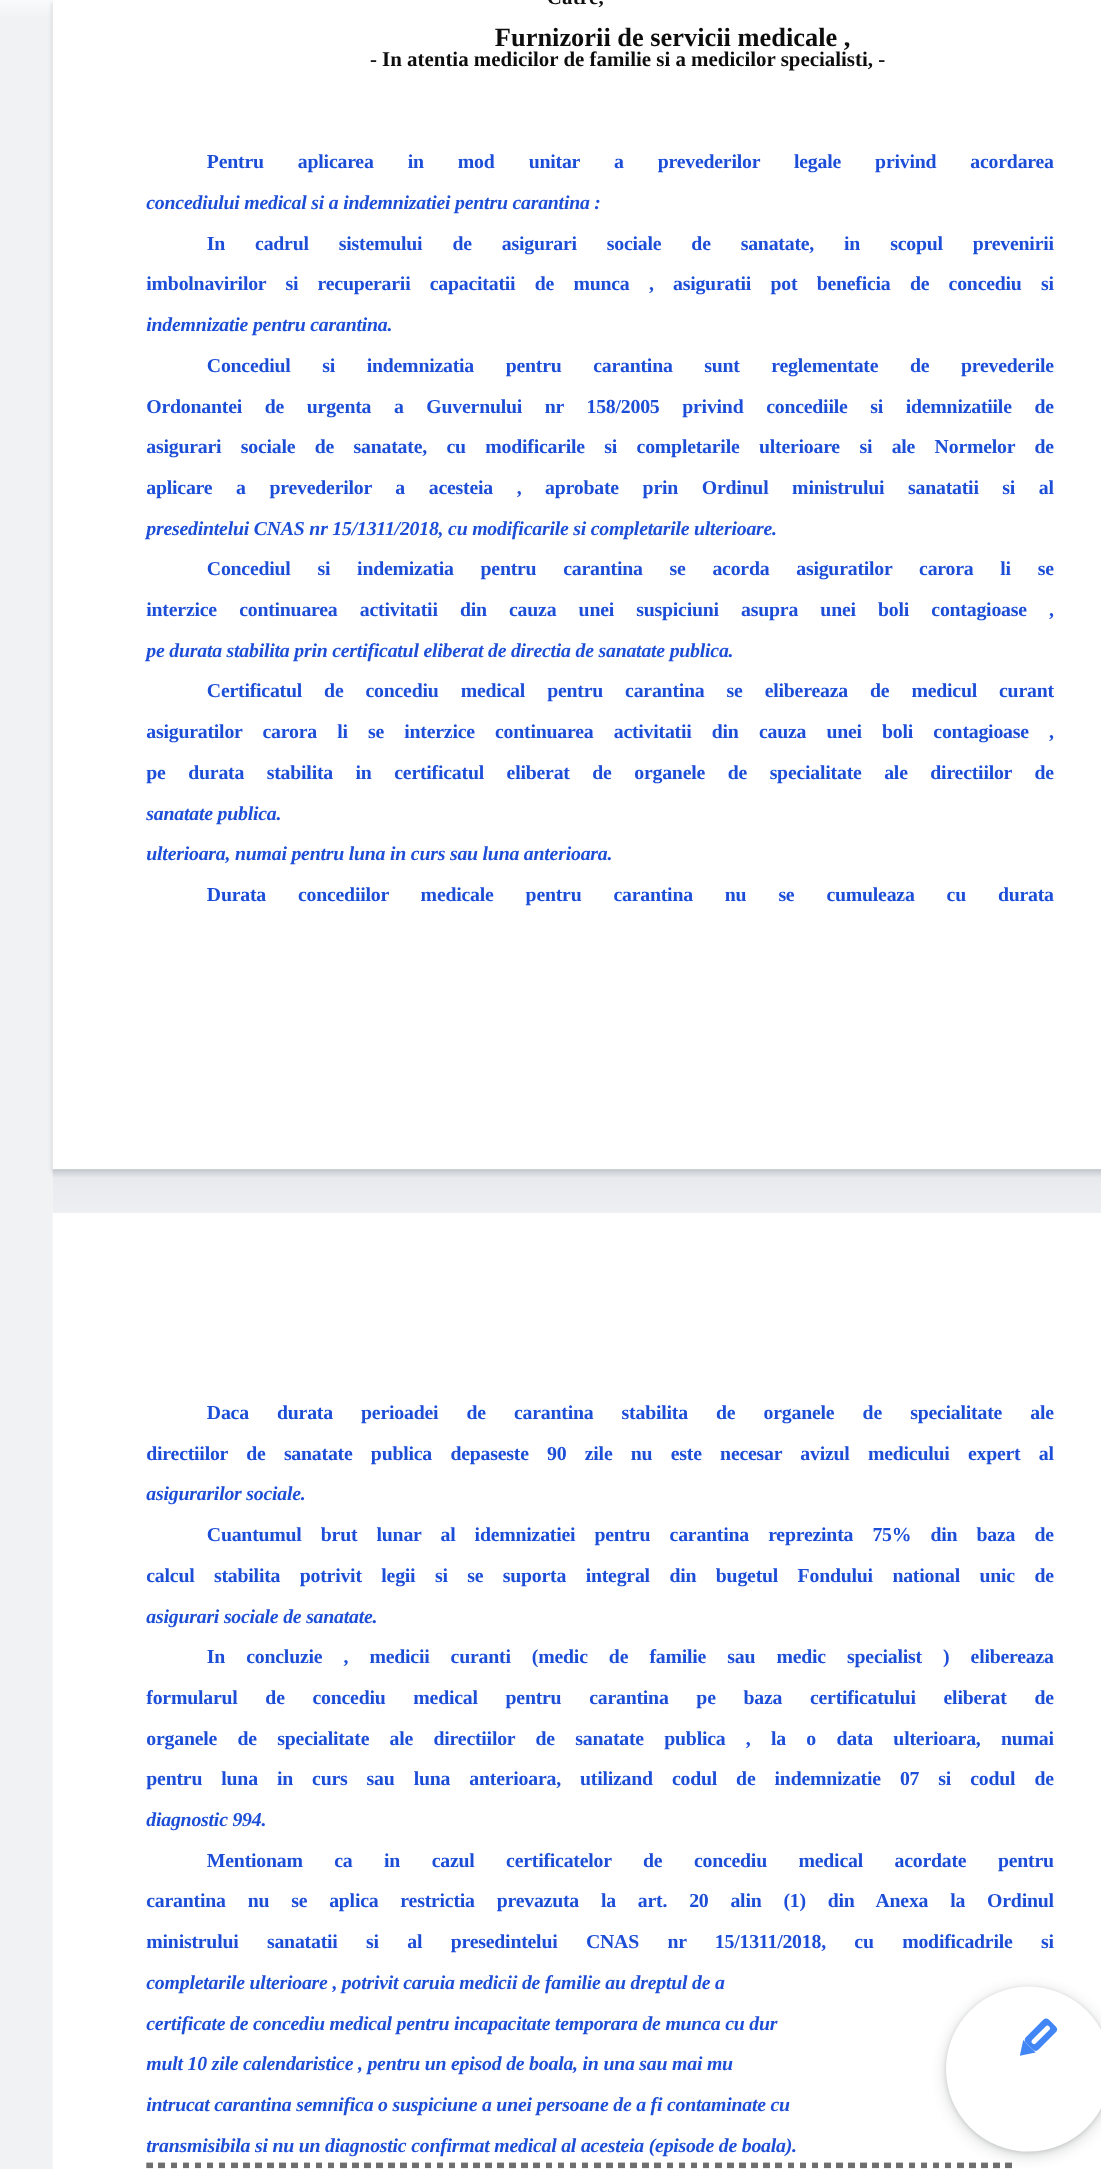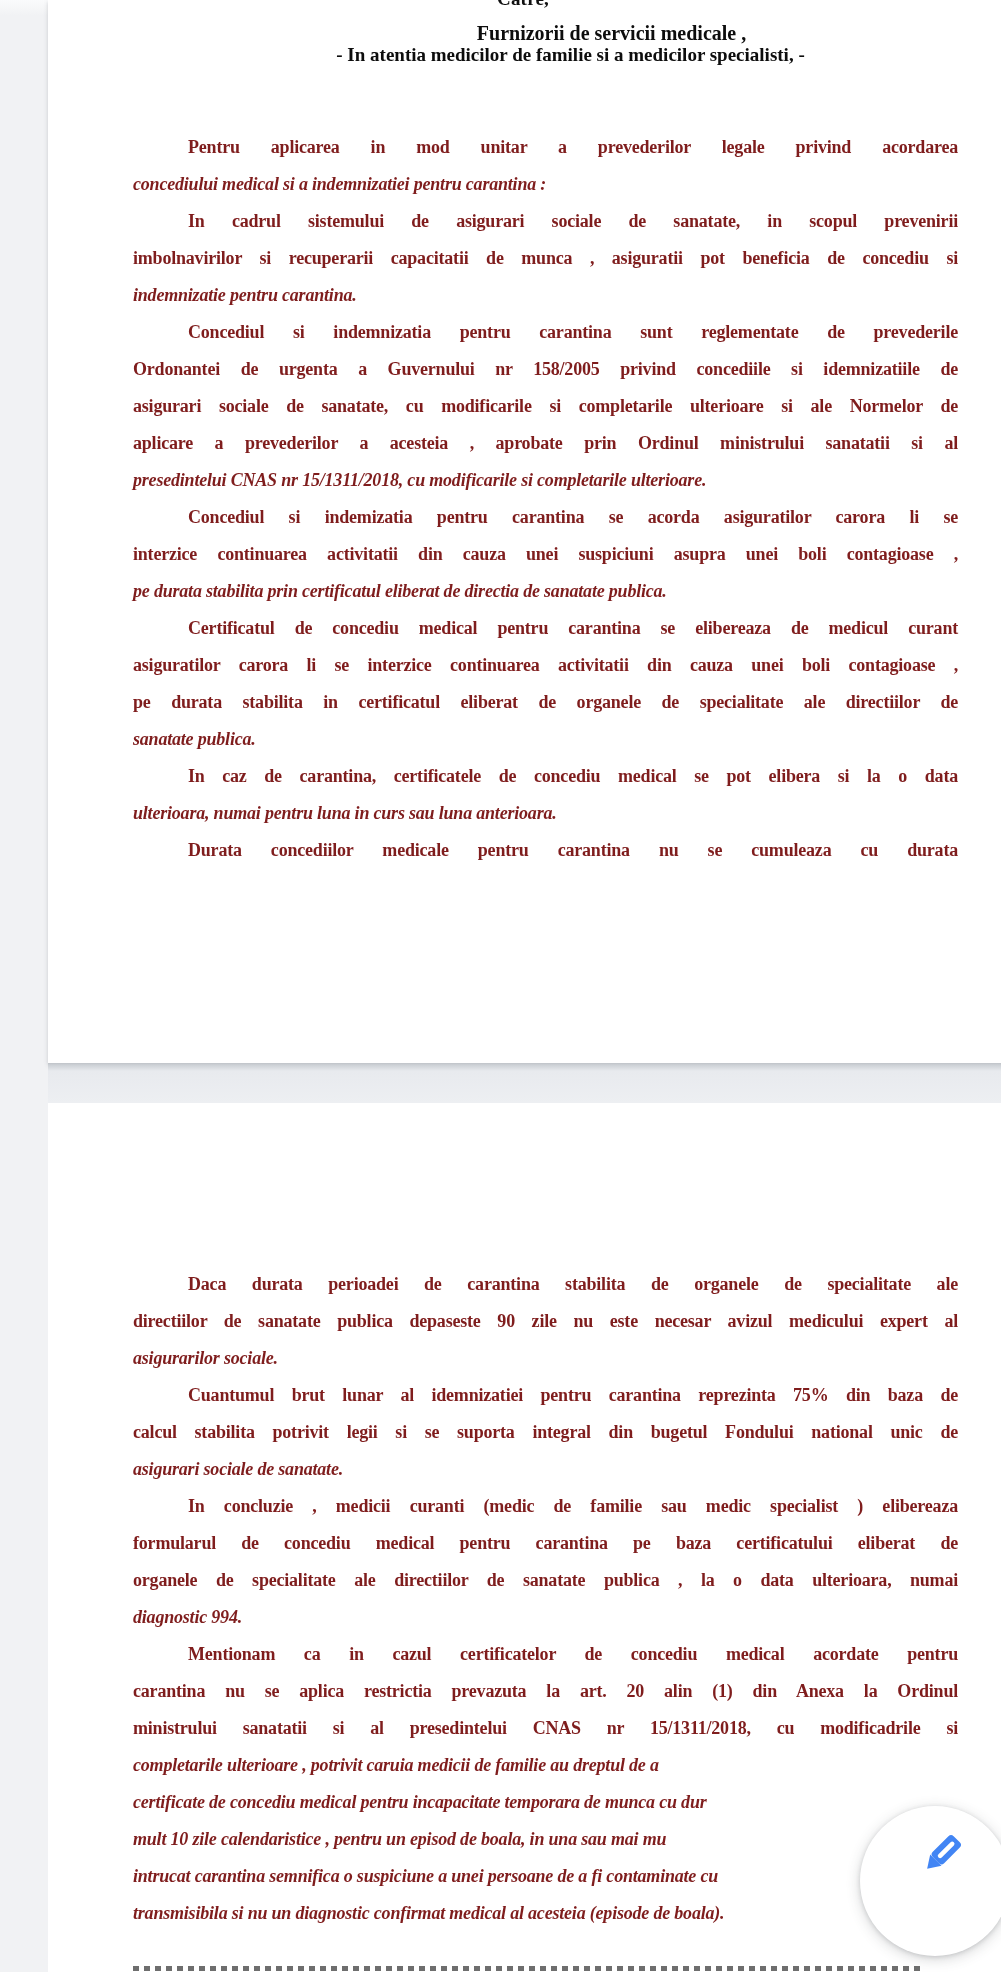--- a/index.html
+++ b/index.html
@@ -18,29 +18,29 @@
     position:absolute;left:48px;top:1063px;width:953px;height:40px;
     background:linear-gradient(180deg,#bfc3c9 0px,#cdd1d6 2px,#e8eaee 8px,#edeff2 100%);
   }
   .salutation-wrap{position:absolute;left:85px;top:0;width:825px;height:13px;overflow:hidden;}
   .salutation{
     position:absolute;left:364px;top:-12px;font-size:19px;font-weight:700;
     color:#101010;letter-spacing:.2px;
   }
   .doc-h1{
     position:absolute;left:215px;top:22px;width:697px;text-align:center;
-    font-size:20px;font-weight:700;color:#0d0d0d;
+    font-size:24px;font-weight:700;color:#0d0d0d;
   }
   .doc-h2{
     position:absolute;left:110px;top:44px;width:825px;text-align:center;
     font-size:19px;font-weight:700;color:#0d0d0d;
   }
   .textblock{
     position:absolute;left:85px;width:825px;
-    font-size:18px;font-weight:700;letter-spacing:-0.2px;color:#7f1d1d;
+    font-size:18px;font-weight:700;letter-spacing:-0.2px;color:#1d4ed8;
   }
   #p1-body{top:129px;}
   #p2-body{top:142px;margin-top:21px;}
   .ln{
     height:37px;line-height:37px;white-space:nowrap;
     text-align:justify;text-align-last:justify;
   }
   .ln.ind{text-indent:55px;}
   .ln.end,.ln.cut{text-align-last:left;font-style:italic;}
   .sliver{
@@ -79,39 +79,39 @@
         <div class="ln">asigurari sociale de sanatate, cu modificarile si completarile ulterioare si ale Normelor de</div>
         <div class="ln">aplicare a prevederilor a acesteia , aprobate prin Ordinul ministrului sanatatii si al</div>
         <div class="ln end">presedintelui CNAS nr 15/1311/2018, cu modificarile si completarile ulterioare.</div>
         <div class="ln ind">Concediul si indemizatia pentru carantina se acorda asiguratilor carora li se</div>
         <div class="ln">interzice continuarea activitatii din cauza unei suspiciuni asupra unei boli contagioase ,</div>
         <div class="ln end">pe durata stabilita prin certificatul eliberat de directia de sanatate publica.</div>
         <div class="ln ind">Certificatul de concediu medical pentru carantina se elibereaza de medicul curant</div>
         <div class="ln">asiguratilor carora li se interzice continuarea activitatii din cauza unei boli contagioase ,</div>
         <div class="ln">pe durata stabilita in certificatul eliberat de organele de specialitate ale directiilor de</div>
         <div class="ln end">sanatate publica.</div>
-        <div class="ln ind">In caz de carantina, certificatele de concediu medical se pot elibera si la o data</div>
         <div class="ln end">ulterioara, numai pentru luna in curs sau luna anterioara.</div>
         <div class="ln ind">Durata concediilor medicale pentru carantina nu se cumuleaza cu durata</div>
       </div>
   </div>
 
   <div class="page-gap"></div>
 
   <div class="page" id="page2">
     <div class="textblock" id="p2-body">
         <div class="ln ind">Daca durata perioadei de carantina stabilita de organele de specialitate ale</div>
         <div class="ln">directiilor de sanatate publica depaseste 90 zile nu este necesar avizul medicului expert al</div>
         <div class="ln end">asigurarilor sociale.</div>
         <div class="ln ind">Cuantumul brut lunar al idemnizatiei pentru carantina reprezinta 75% din baza de</div>
         <div class="ln">calcul stabilita potrivit legii si se suporta integral din bugetul Fondului national unic de</div>
         <div class="ln end">asigurari sociale de sanatate.</div>
         <div class="ln ind">In concluzie , medicii curanti (medic de familie sau medic specialist ) elibereaza</div>
         <div class="ln">formularul de concediu medical pentru carantina pe baza certificatului eliberat de</div>
         <div class="ln">organele de specialitate ale directiilor de sanatate publica , la o data ulterioara, numai</div>
+        <div class="ln">pentru luna in curs sau luna anterioara, utilizand codul de indemnizatie 07 si codul de</div>
         <div class="ln end">diagnostic 994.</div>
         <div class="ln ind">Mentionam ca in cazul certificatelor de concediu medical acordate pentru</div>
         <div class="ln">carantina nu se aplica restrictia prevazuta la art. 20 alin (1) din Anexa la Ordinul</div>
         <div class="ln">ministrului sanatatii si al presedintelui CNAS nr 15/1311/2018, cu modificadrile si</div>
         <div class="ln cut">completarile ulterioare , potrivit caruia medicii de familie au dreptul de a</div>
         <div class="ln cut">certificate de concediu medical pentru incapacitate temporara de munca cu dur</div>
         <div class="ln cut">mult 10 zile calendaristice , pentru un episod de boala, in una sau mai mu</div>
         <div class="ln cut">intrucat carantina semnifica o suspiciune a unei persoane de a fi contaminate cu</div>
         <div class="ln end">transmisibila si nu un diagnostic confirmat medical al acesteia (episode de boala).</div>
       </div>

